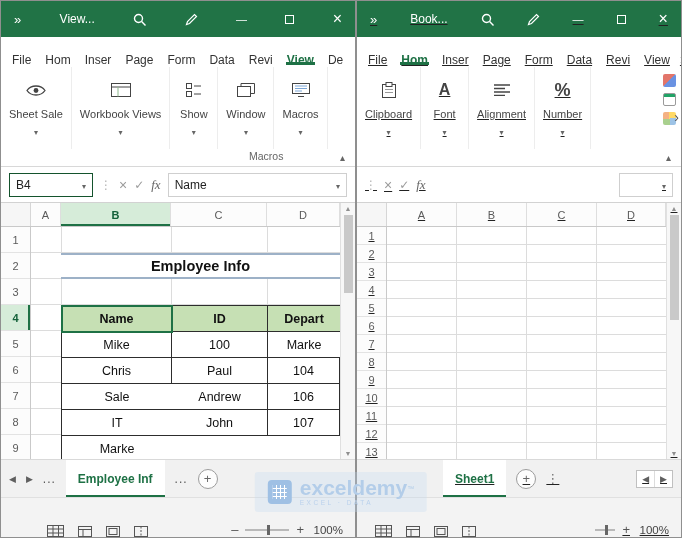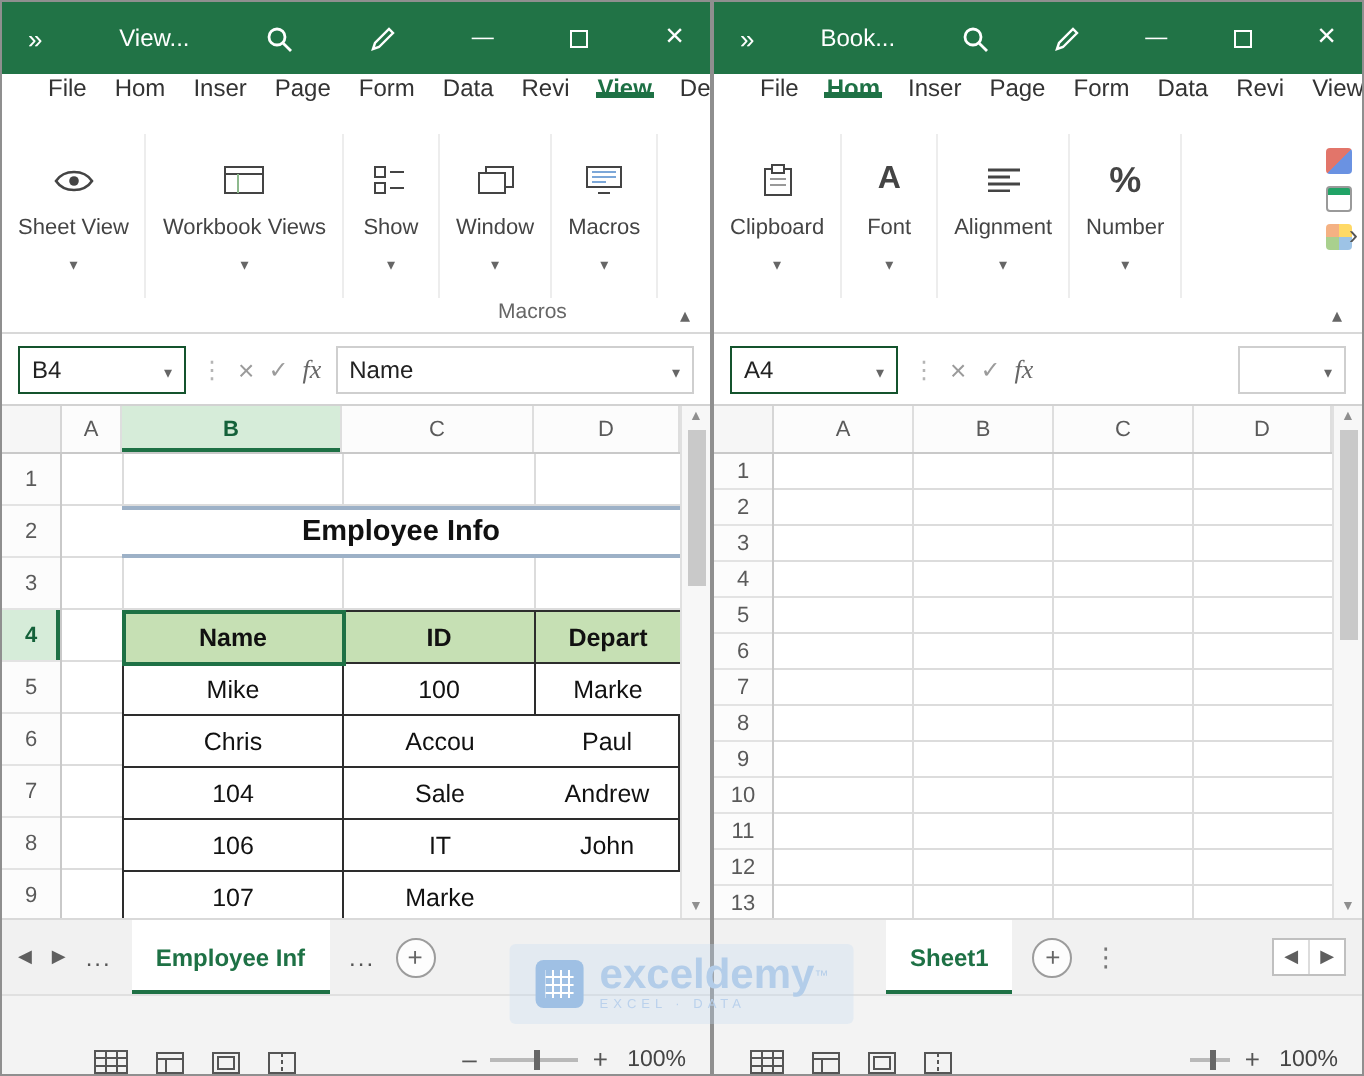--- a/index.html
+++ b/index.html
@@ -1,33 +1,33 @@
 <!DOCTYPE html>
 <html><head>
 <meta charset="utf-8">
 <style>
   *{margin:0;padding:0;box-sizing:border-box;}
   html,body{width:682px;height:538px;}
   body{font-family:"Liberation Sans","DejaVu Sans",sans-serif;background:#6b6b6b;position:relative;overflow:hidden;font-size:12px;color:#222;}
   .screen{position:relative;width:682px;height:538px;display:flex;}
   .window{height:100%;background:#fff;display:flex;flex-direction:column;border:1px solid #8f8f8f;overflow:hidden;}
   .w-left{width:356px;flex:0 0 356px;}
-  .w-right{flex:1;}
+  .w-right{flex:1;text-decoration:underline;}
 
   
   .titlebar{flex:0 0 36px;background:#217346;display:flex;align-items:center;justify-content:space-between;padding:0 13px;color:#fff;}
   .tb-title{font-size:12px;white-space:nowrap;}
   .tbg{color:#fff;display:flex;align-items:center;}
   .g-guill::after{content:"»";font-size:13px;}
   .g-minimize::after{content:"—";font-size:11px;}
   .maxbox{width:9px;height:9px;border:1.2px solid #fff;display:inline-block;}
   .g-close::after{content:"×";font-size:16px;}
 
   
-  .tabrow{flex:0 0 30px;display:flex;align-items:flex-start;background:#fff;padding-left:16px;overflow:hidden;}
+  .tabrow{flex:0 0 30px;display:flex;align-items:flex-end;background:#fff;padding-left:4px;overflow:hidden;}
   .tab{padding:0 7px;display:flex;align-items:center;font-size:12px;color:#333;white-space:nowrap;position:relative;}
   .tab.active{color:#1e7145;font-weight:bold;}
   .tab.active::after{content:"";position:absolute;left:6px;right:6px;bottom:2px;height:3px;background:#1e7145;}
   .tab-overflow{display:flex;align-items:center;color:#555;padding:0 3px;}
   .g-chevr::after{content:"›";font-size:14px;color:#555;}
 
   
   .ribbon{flex:0 0 100px;background:#fff;border-bottom:1px solid #d8d8d8;display:flex;flex-direction:column;position:relative;overflow:hidden;}
   .rgroups{flex:1;display:flex;align-items:stretch;}
   .rgroup{display:flex;flex-direction:column;align-items:center;padding:9px 8px 0 8px;border-right:1px solid #ededed;gap:4px;min-width:48px;cursor:default;}
@@ -191,21 +191,21 @@
 
     <div class="ribbon">
       <div class="rgroups">
         <div class="rgroup">
           <span class="ricon">
               <svg width="20" height="13">
                 <path d="M1 6.5 C5 0.5, 15 0.5, 19 6.5 C15 12.5, 5 12.5, 1 6.5 Z" fill="none" stroke="#444" stroke-width="1.3"></path>
                 <circle cx="10" cy="6.5" r="2.4" fill="#444"></circle>
               </svg>
             </span>
-          <span class="rlabel">Sheet View</span>
+          <span class="rlabel">Sheet Sale</span>
           <span class="g-chev"></span>
         </div>
         <div class="rgroup">
           <span class="ricon">
               <svg width="20" height="14">
                 <rect x="0.5" y="0.5" width="19" height="13" fill="none" stroke="#444"></rect>
                 <line x1="0.5" y1="4" x2="19.5" y2="4" stroke="#444"></line>
                 <line x1="7" y1="4" x2="7" y2="13.5" stroke="#8db98d"></line>
               </svg>
             </span>
@@ -295,21 +295,20 @@
             <div class="emp-table">
               <div class="tcell hdr selcell">Name</div>
               <div class="tcell hdr">ID</div>
               <div class="tcell hdr lastcol">Depart</div>
 
               <div class="tcell">Mike</div>
               <div class="tcell">100</div>
               <div class="tcell lastcol">Marke</div>
 
               <div class="tcell">Chris</div>
-              <div class="tcell lastcol">Accou</div>
 
               <div class="tcell">Paul</div>
               <div class="tcell">104</div>
               <div class="tcell lastcol">Sale</div>
 
               <div class="tcell">Andrew</div>
               <div class="tcell">106</div>
               <div class="tcell lastcol">IT</div>
 
               <div class="tcell">John</div>
@@ -455,24 +454,20 @@
         <span class="mini tbl"></span>
         <span class="mini styles"></span>
       </div>
       <span class="ribbon-more g-chevr"></span>
       <div class="rfooter">
         <span class="collapse g-chevup"></span>
       </div>
     </div>
 
     <div class="formula">
-      <div class="namebox">
-        <span>A4</span>
-        <span class="g-chev"></span>
-      </div>
       <span class="g-dots"></span>
       <span class="fbtn g-x"></span>
       <span class="fbtn g-check"></span>
       <span class="fx-label">fx</span>
       <div class="fvalue">
         <span></span>
         <span class="g-chev"></span>
       </div>
     </div>
 

